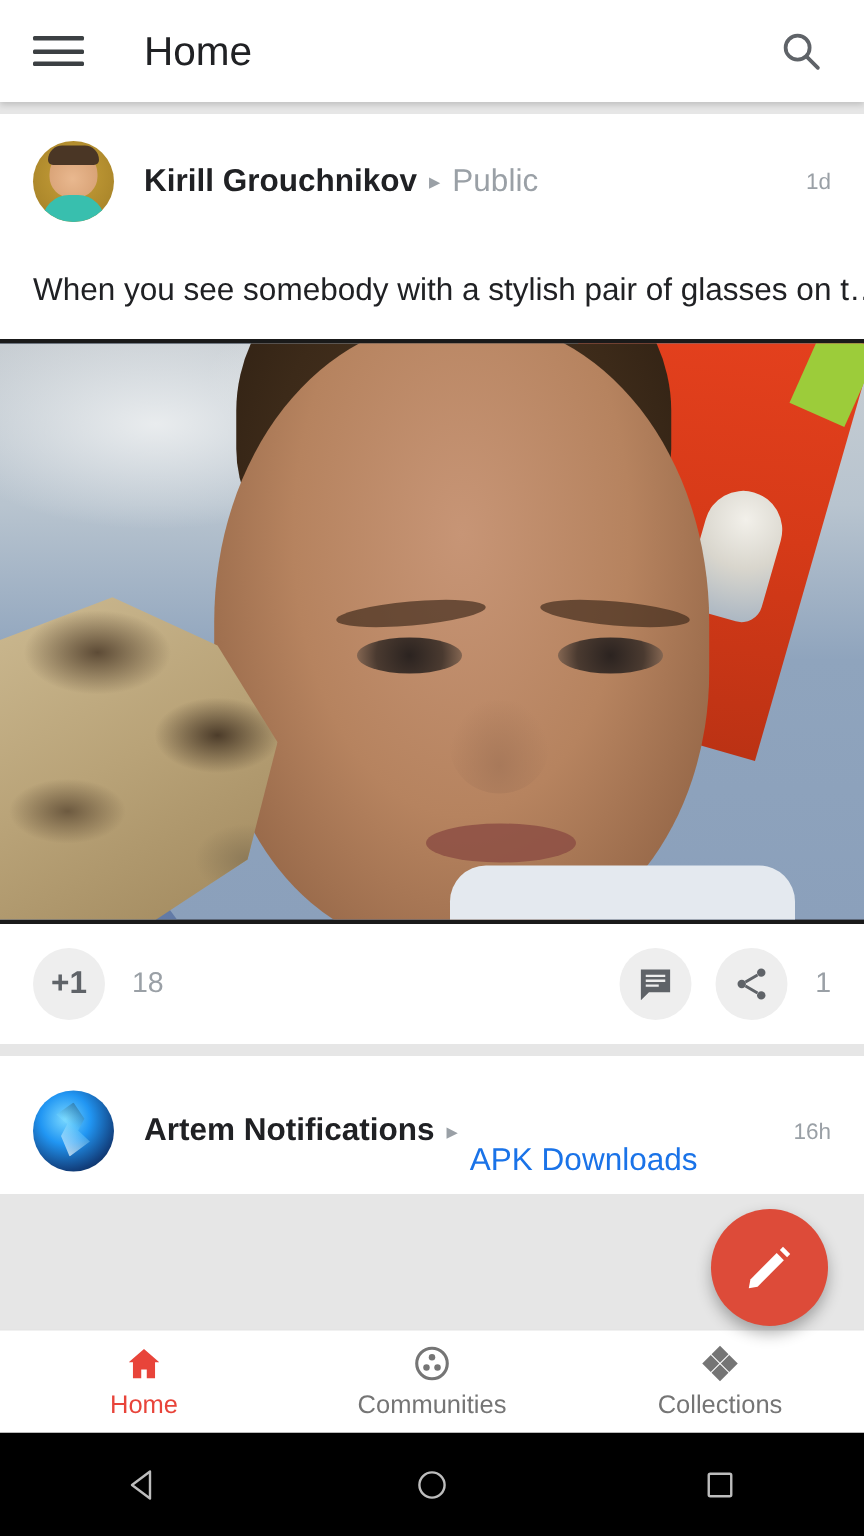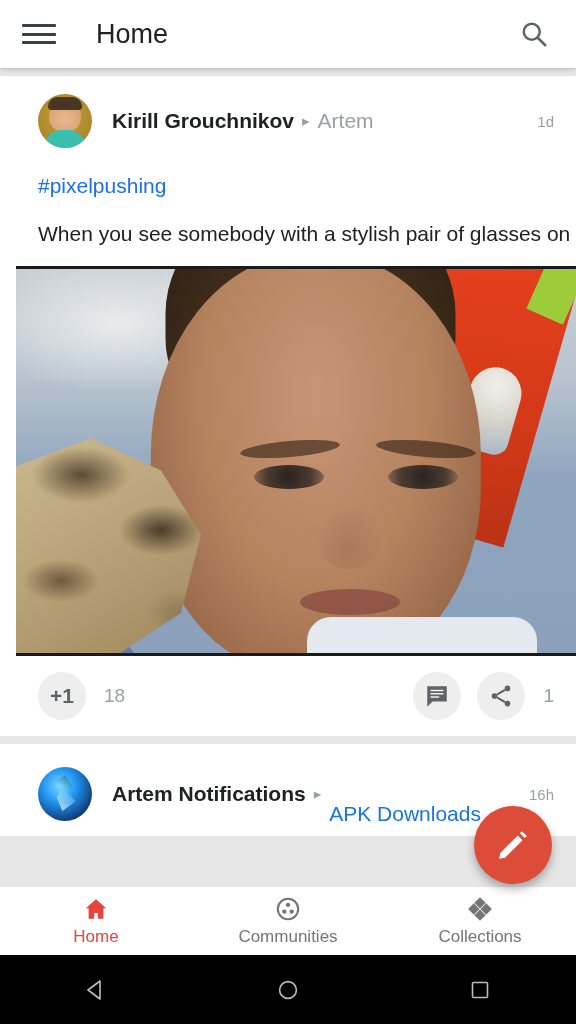--- a/index.html
+++ b/index.html
@@ -29,21 +29,21 @@
   }
   .hamburger { width: 34px; height: 26px; display: flex; flex-direction: column; justify-content: space-between; padding: 3px 0; cursor: pointer; }
   .hamburger span { display: block; height: 3px; background: #3c4043; border-radius: 1px; }
   .appbar-title { font-size: 27px; color: #202124; font-weight: 400; margin-left: 40px; }
   .appbar-spacer { flex: 1; }
   .search-btn { width: 40px; height: 40px; display: flex; align-items: center; justify-content: center; cursor: pointer; }
 
   
   .feed { flex: 1; background: #e6e6e6; overflow: hidden; position: relative; }
   .gap { height: 8px; background: #e6e6e6; }
-  .card { background: #ffffff; position: relative; padding-left: 16px; }
+  .card { background: #ffffff; position: relative; }
 
   .post-head { display: flex; align-items: center; padding: 18px 22px 10px 22px; }
   .avatar {
     width: 54px; height: 54px; border-radius: 50%; flex: 0 0 54px;
     overflow: hidden; position: relative;
   }
   .avatar-1 { background: radial-gradient(circle at 50% 42%, #c9a13a 0%, #b08b2d 60%, #a07c24 100%); }
   .avatar-1::before {
     content: ""; position: absolute; left: 11px; top: 6px; width: 32px; height: 32px;
     border-radius: 50% 50% 45% 45%;
@@ -190,26 +190,25 @@
     <div class="gap"></div>
 
     <div class="card">
       <div class="post-head">
         <div class="avatar avatar-1">
             <span class="hair"></span>
           </div>
         <div class="post-names">
           <span class="author">Kirill Grouchnikov</span>
           <span class="tri">▸</span>
-          <span class="audience">Artem</span>
+          <span class="audience">Public</span>
         </div>
         <span class="timestamp">1d</span>
       </div>
 
-      <div class="post-hashtag">#pixelpushing</div>
       <div class="post-text">When you see somebody with a stylish pair of glasses on t…</div>
 
       <div class="post-image">
         <div class="sky"></div>
         <div class="mountain"></div>
         <div class="banner"></div>
         <div class="banner-green"></div>
         <div class="fhair"></div>
         <div class="face"></div>
         <div class="brow l"></div>

